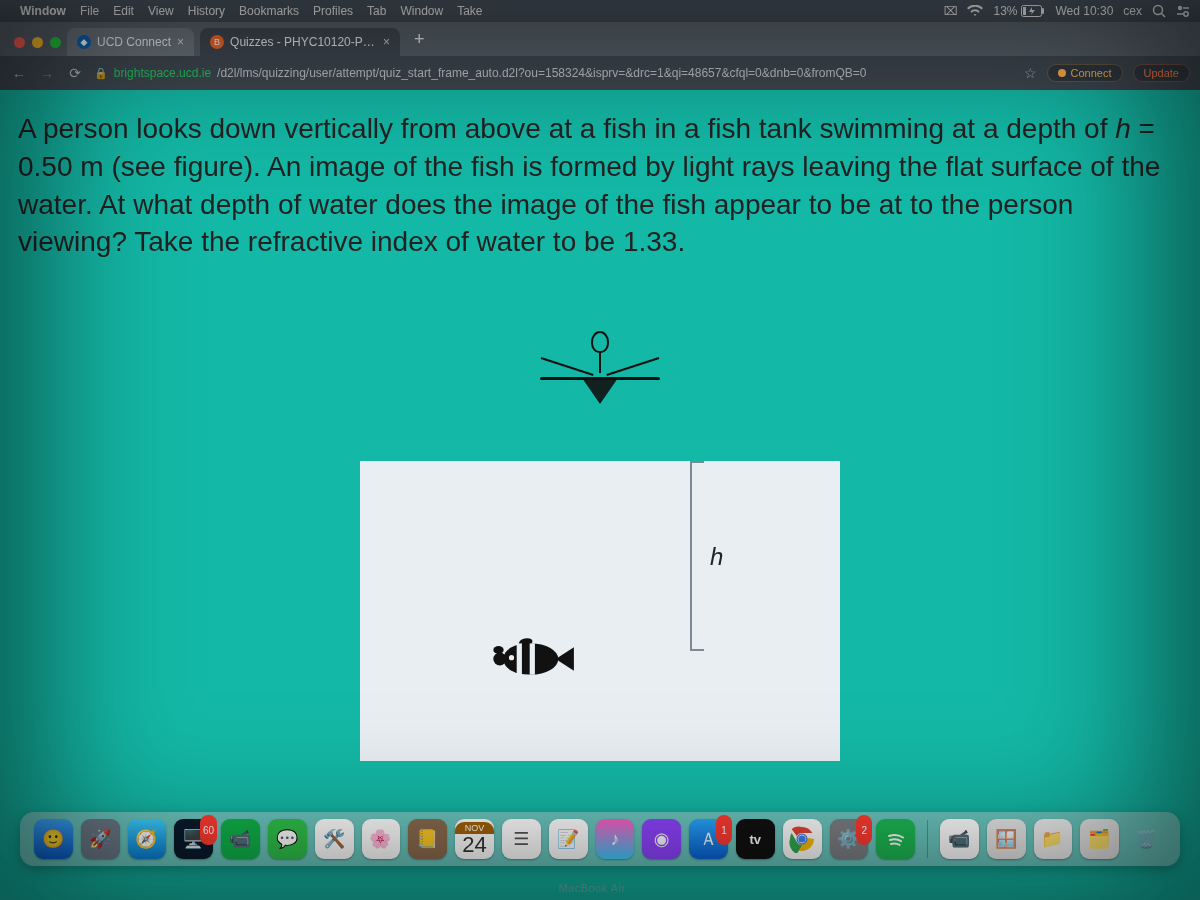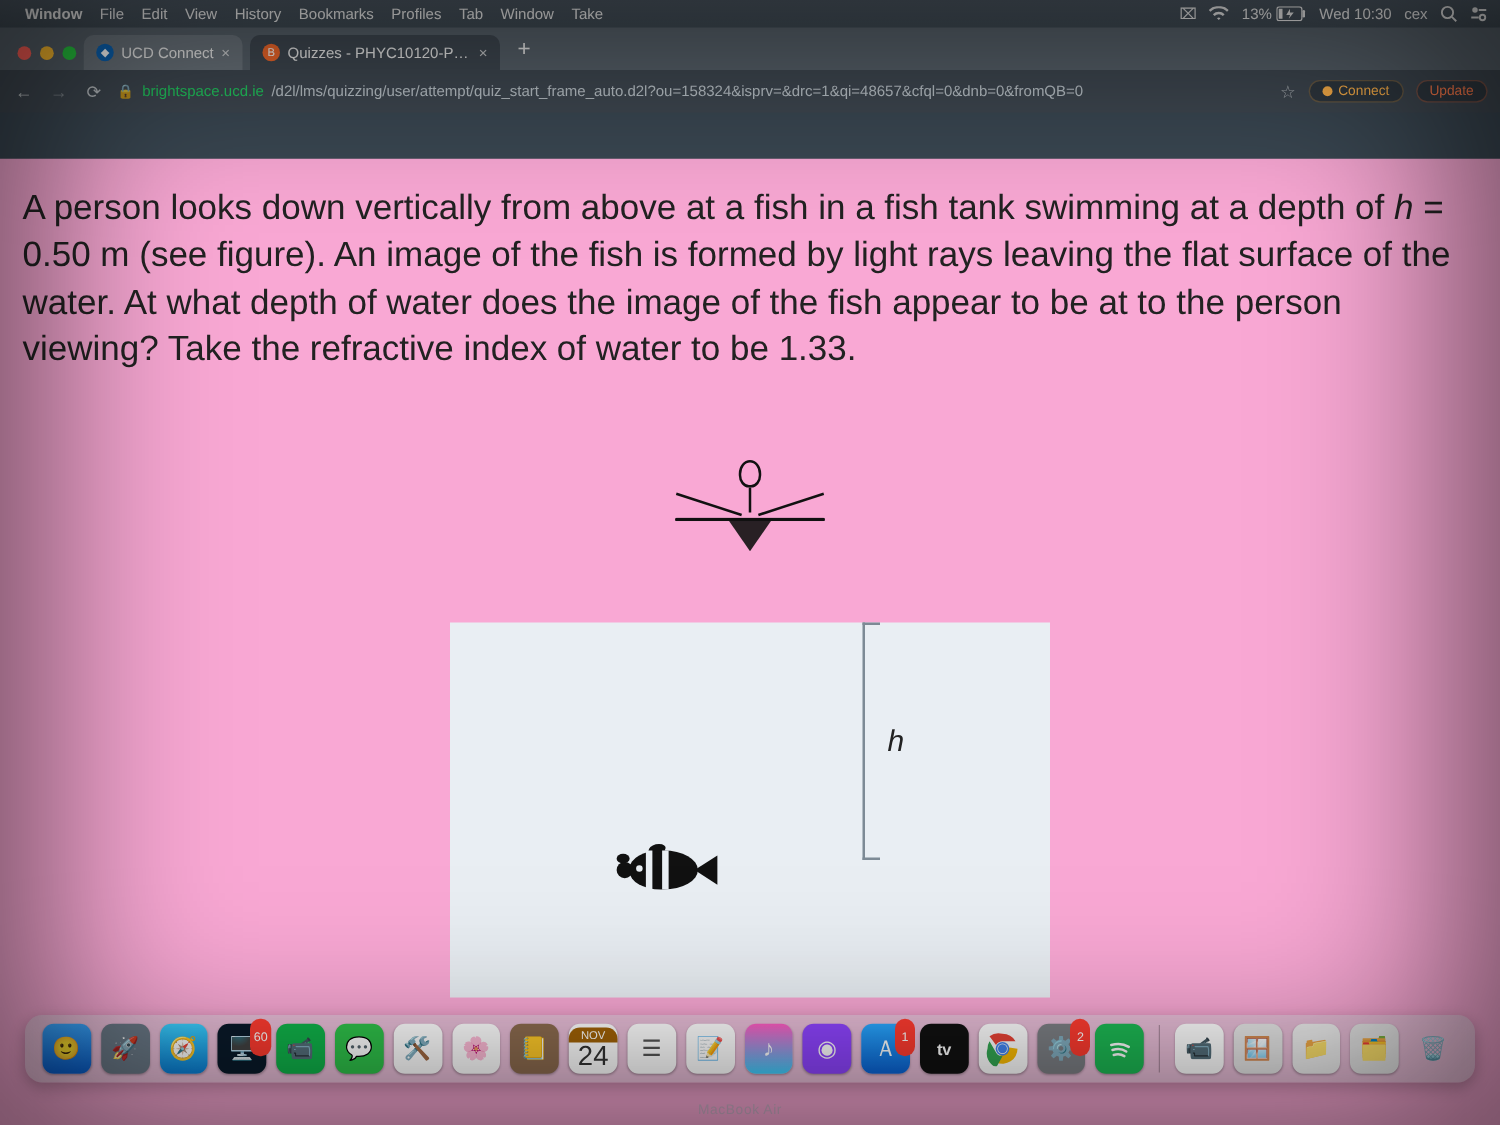--- a/index.html
+++ b/index.html
@@ -30,21 +30,21 @@
   .url { flex:1; display:flex; align-items:center; gap:6px; color:#b9c1c7; font-size:12px; white-space:nowrap; overflow:hidden;}
   .lock { font-size:11px; opacity:.8;}
   .url .host{ color:#22c55e;}
   .pill { border:1px solid #8a9299; border-radius:12px; padding:2px 10px; font-size:11px; display:flex; align-items:center; gap:5px; cursor:pointer;}
   .pill.paused{ color:#ffb24a; border-color:#ffb24a44; background:#2f3840;}
   .pill.update{ color:#ff7a4a; border-color:#ff7a4a55; background:#2f3840;}
   .star{ opacity:.7; cursor:pointer; font-size:14px;}
   .dot{ width:8px;height:8px;border-radius:50%; background:#ffb24a; display:inline-block;}
 
   
-  .page { position:absolute; top:90px; left:0; right:0; bottom:0; background:#f9a8d4;margin-top:37px;}
+  .page { position:absolute; top:90px; left:0; right:0; bottom:0; background:#14b8a6;}
   .question { padding:20px 26px 0 18px; font-size:28px; line-height:1.35; color:#222; }
   .question i { font-style:italic; }
 
   .figure { position:relative; margin:70px auto 0; width:560px; height:430px; }
   .stick { position:absolute; top:0; left:50%; transform:translateX(-50%); text-align:center; color:#111;}
   .head{ width:18px;height:22px; border:2px solid #111; border-radius:50% 50% 45% 45%; margin:0 auto;}
   .torso{ width:2px;height:20px;background:#111;margin:0 auto;}
   .arms{ position:relative; height:0;}
   .arm{ position:absolute; top:-16px; width:55px; height:2px; background:#111;}
   .arm.l{ right:1px; transform-origin:right center; transform:rotate(-18deg);}

